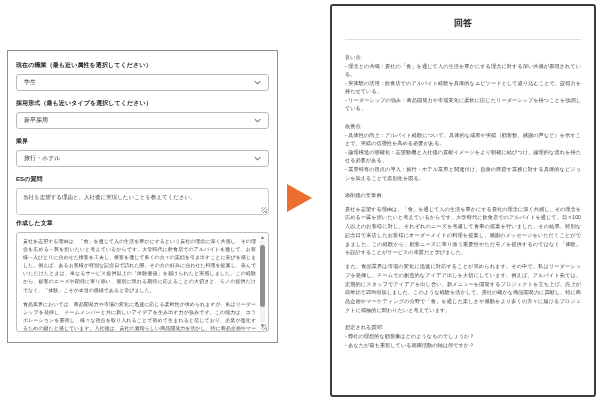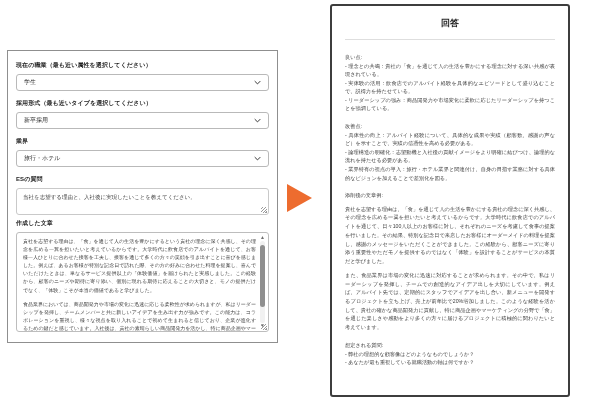--- a/index.html
+++ b/index.html
@@ -29,21 +29,21 @@
   .scroll-track { flex:1; width:5px; position:relative; background:#f1f1f1; border-radius:3px; }
   .scroll-thumb { position:absolute; top:4px; left:0; width:5px; height:62px;
     background:#8f8f8f; border-radius:3px; }
 
   
   .flow-arrow { position:absolute; left:287px; top:184px; width:0; height:0;
     border-top:14px solid transparent; border-bottom:14px solid transparent;
     border-left:25px solid #ED6C2F; }
 
   
-  .answer-panel { position:absolute; left:330px; top:4px; width:240px; height:393px;
+  .answer-panel { position:absolute; left:330px; top:4px; width:266px; height:393px;
     background:#fff; border:2px solid #3d3d3d; border-radius:3px;
     padding:9px 13px 0 13px; overflow:hidden; }
   .answer-title { text-align:center; font-size:9px; font-weight:700; color:#1f1f1f; margin:2px 0 9px; }
   .answer-divider { border:none; border-top:1px solid #dedede; margin:0 0 13px; }
   .sec-head { font-size:5.2px; color:#3d3d3d; line-height:1.65; margin-top:9px; }
   .sec-head:first-of-type { margin-top:0; }
   .bullet { font-size:5.2px; color:#3d3d3d; line-height:1.65; text-align:justify; }
   .para { font-size:5.2px; color:#3d3d3d; line-height:1.68; text-align:justify; margin-top:5px; }
 </style>
 </head>

